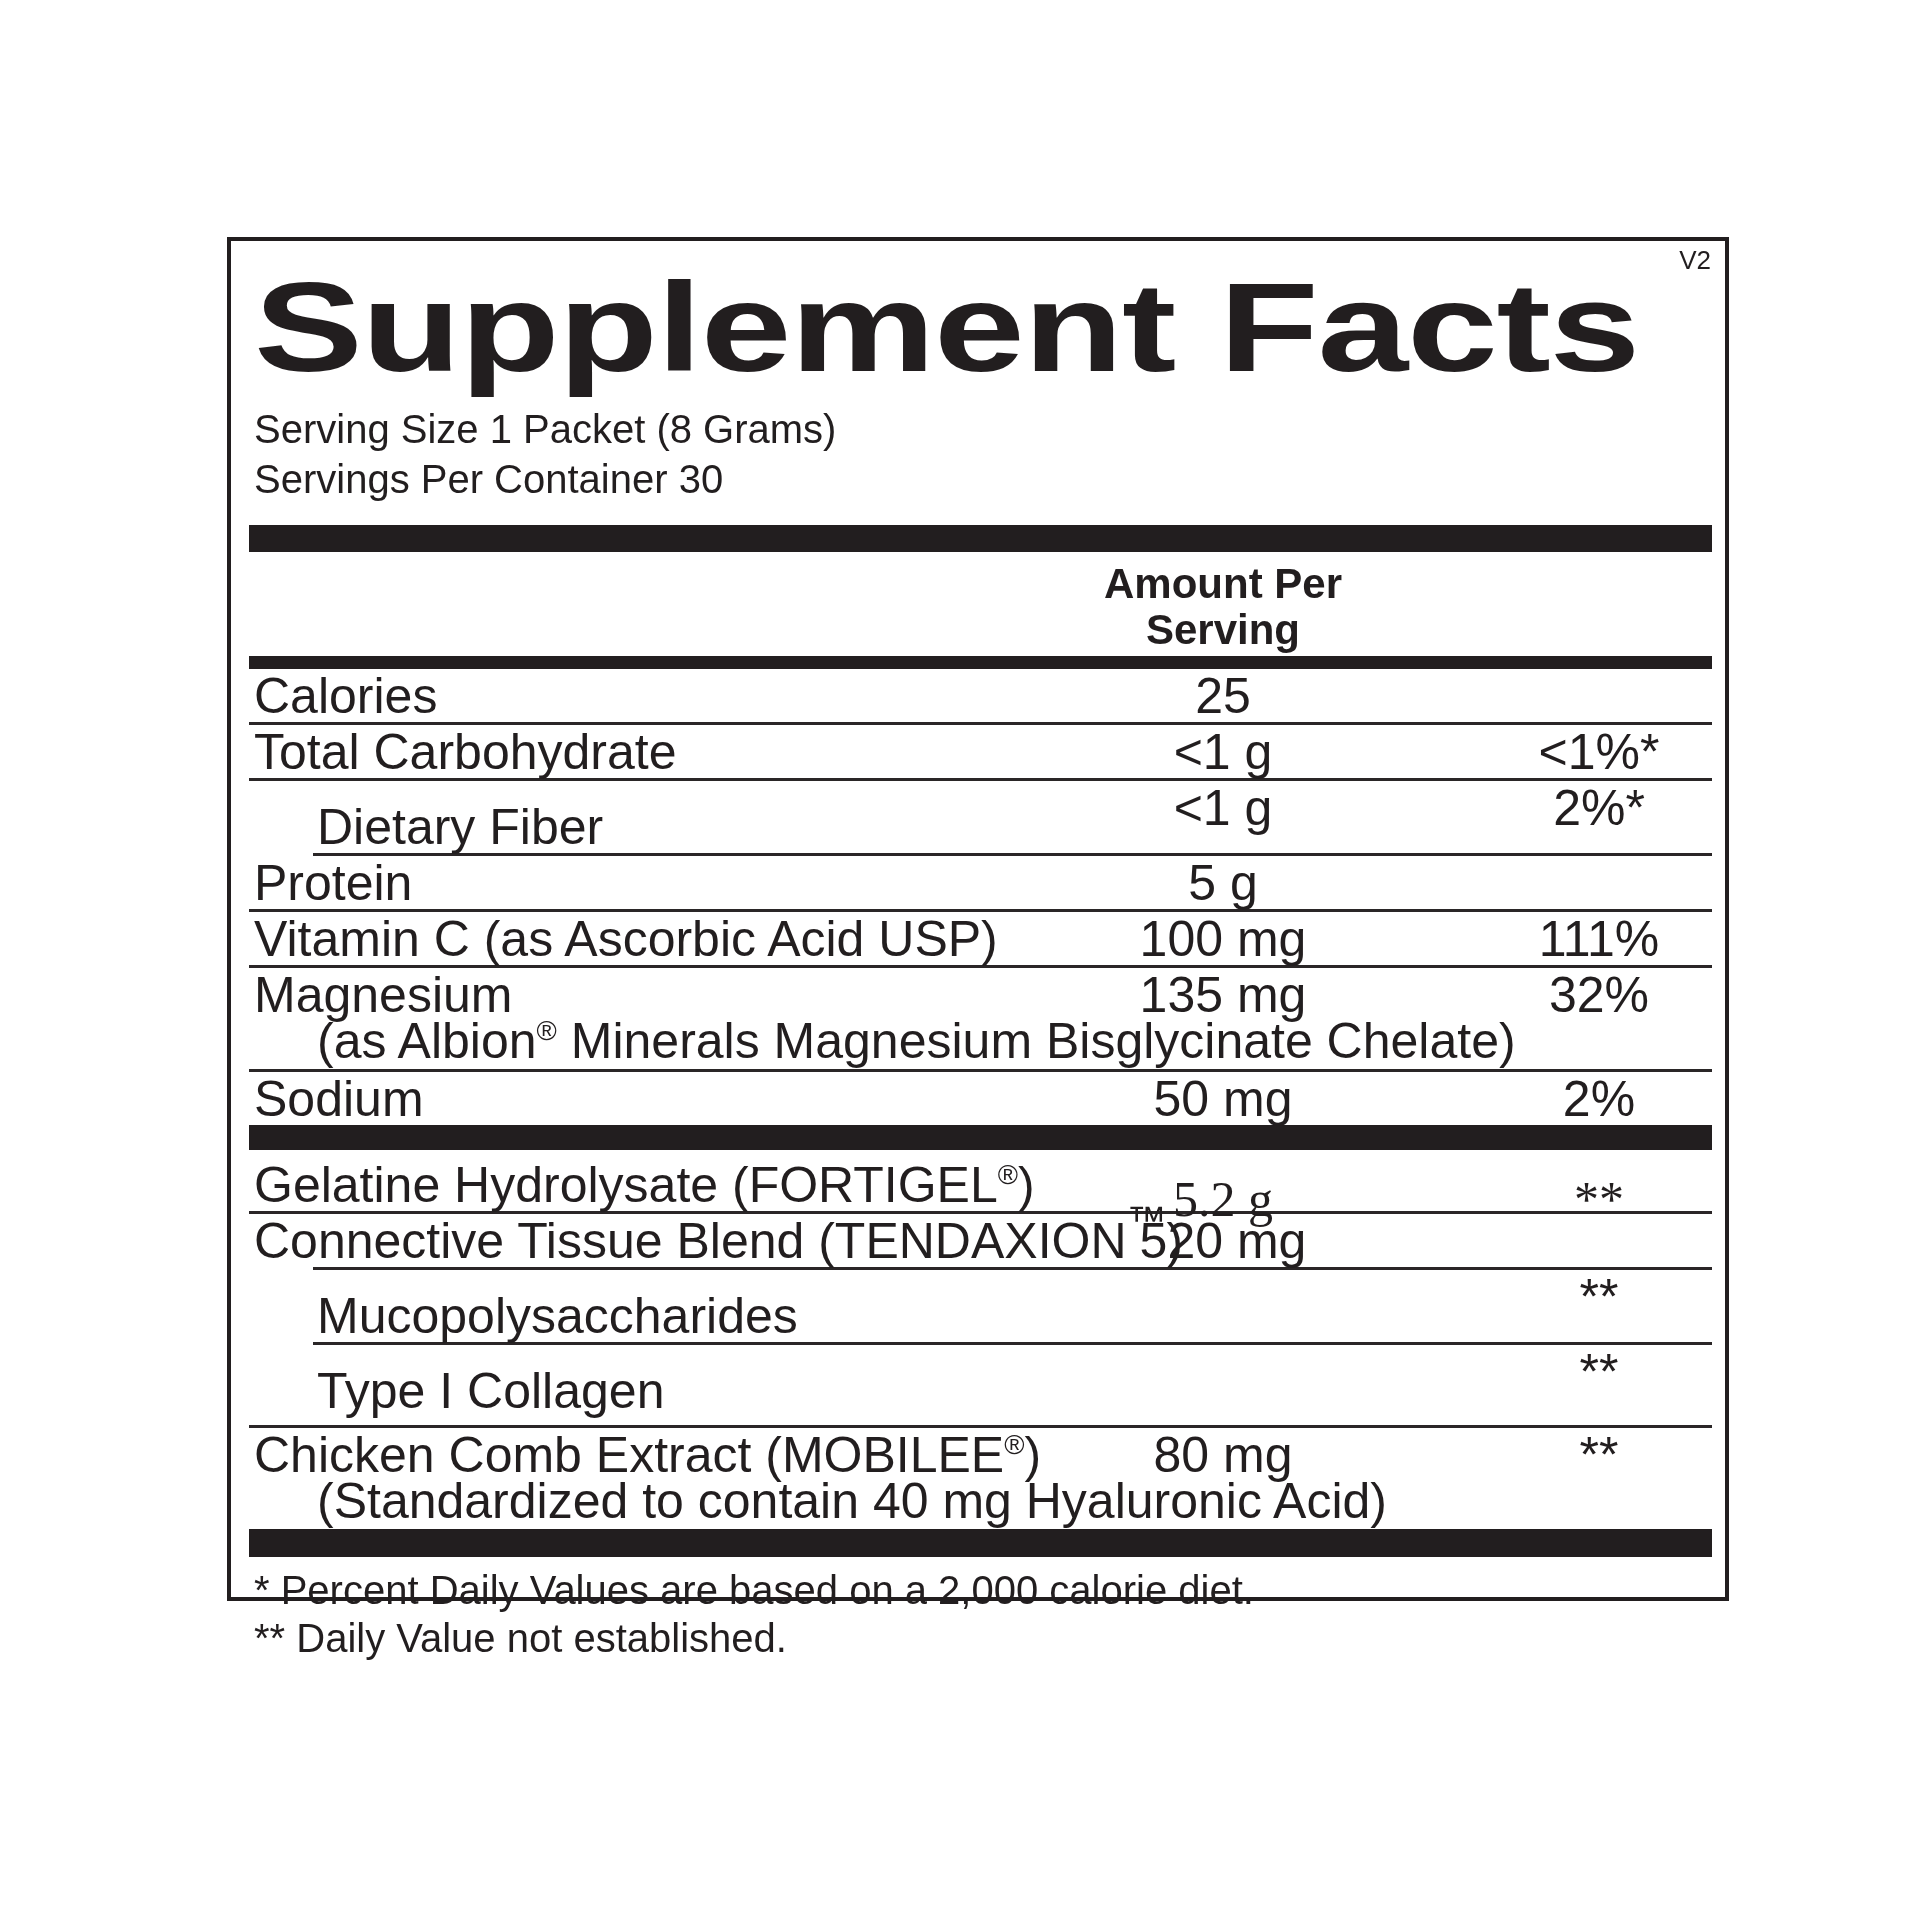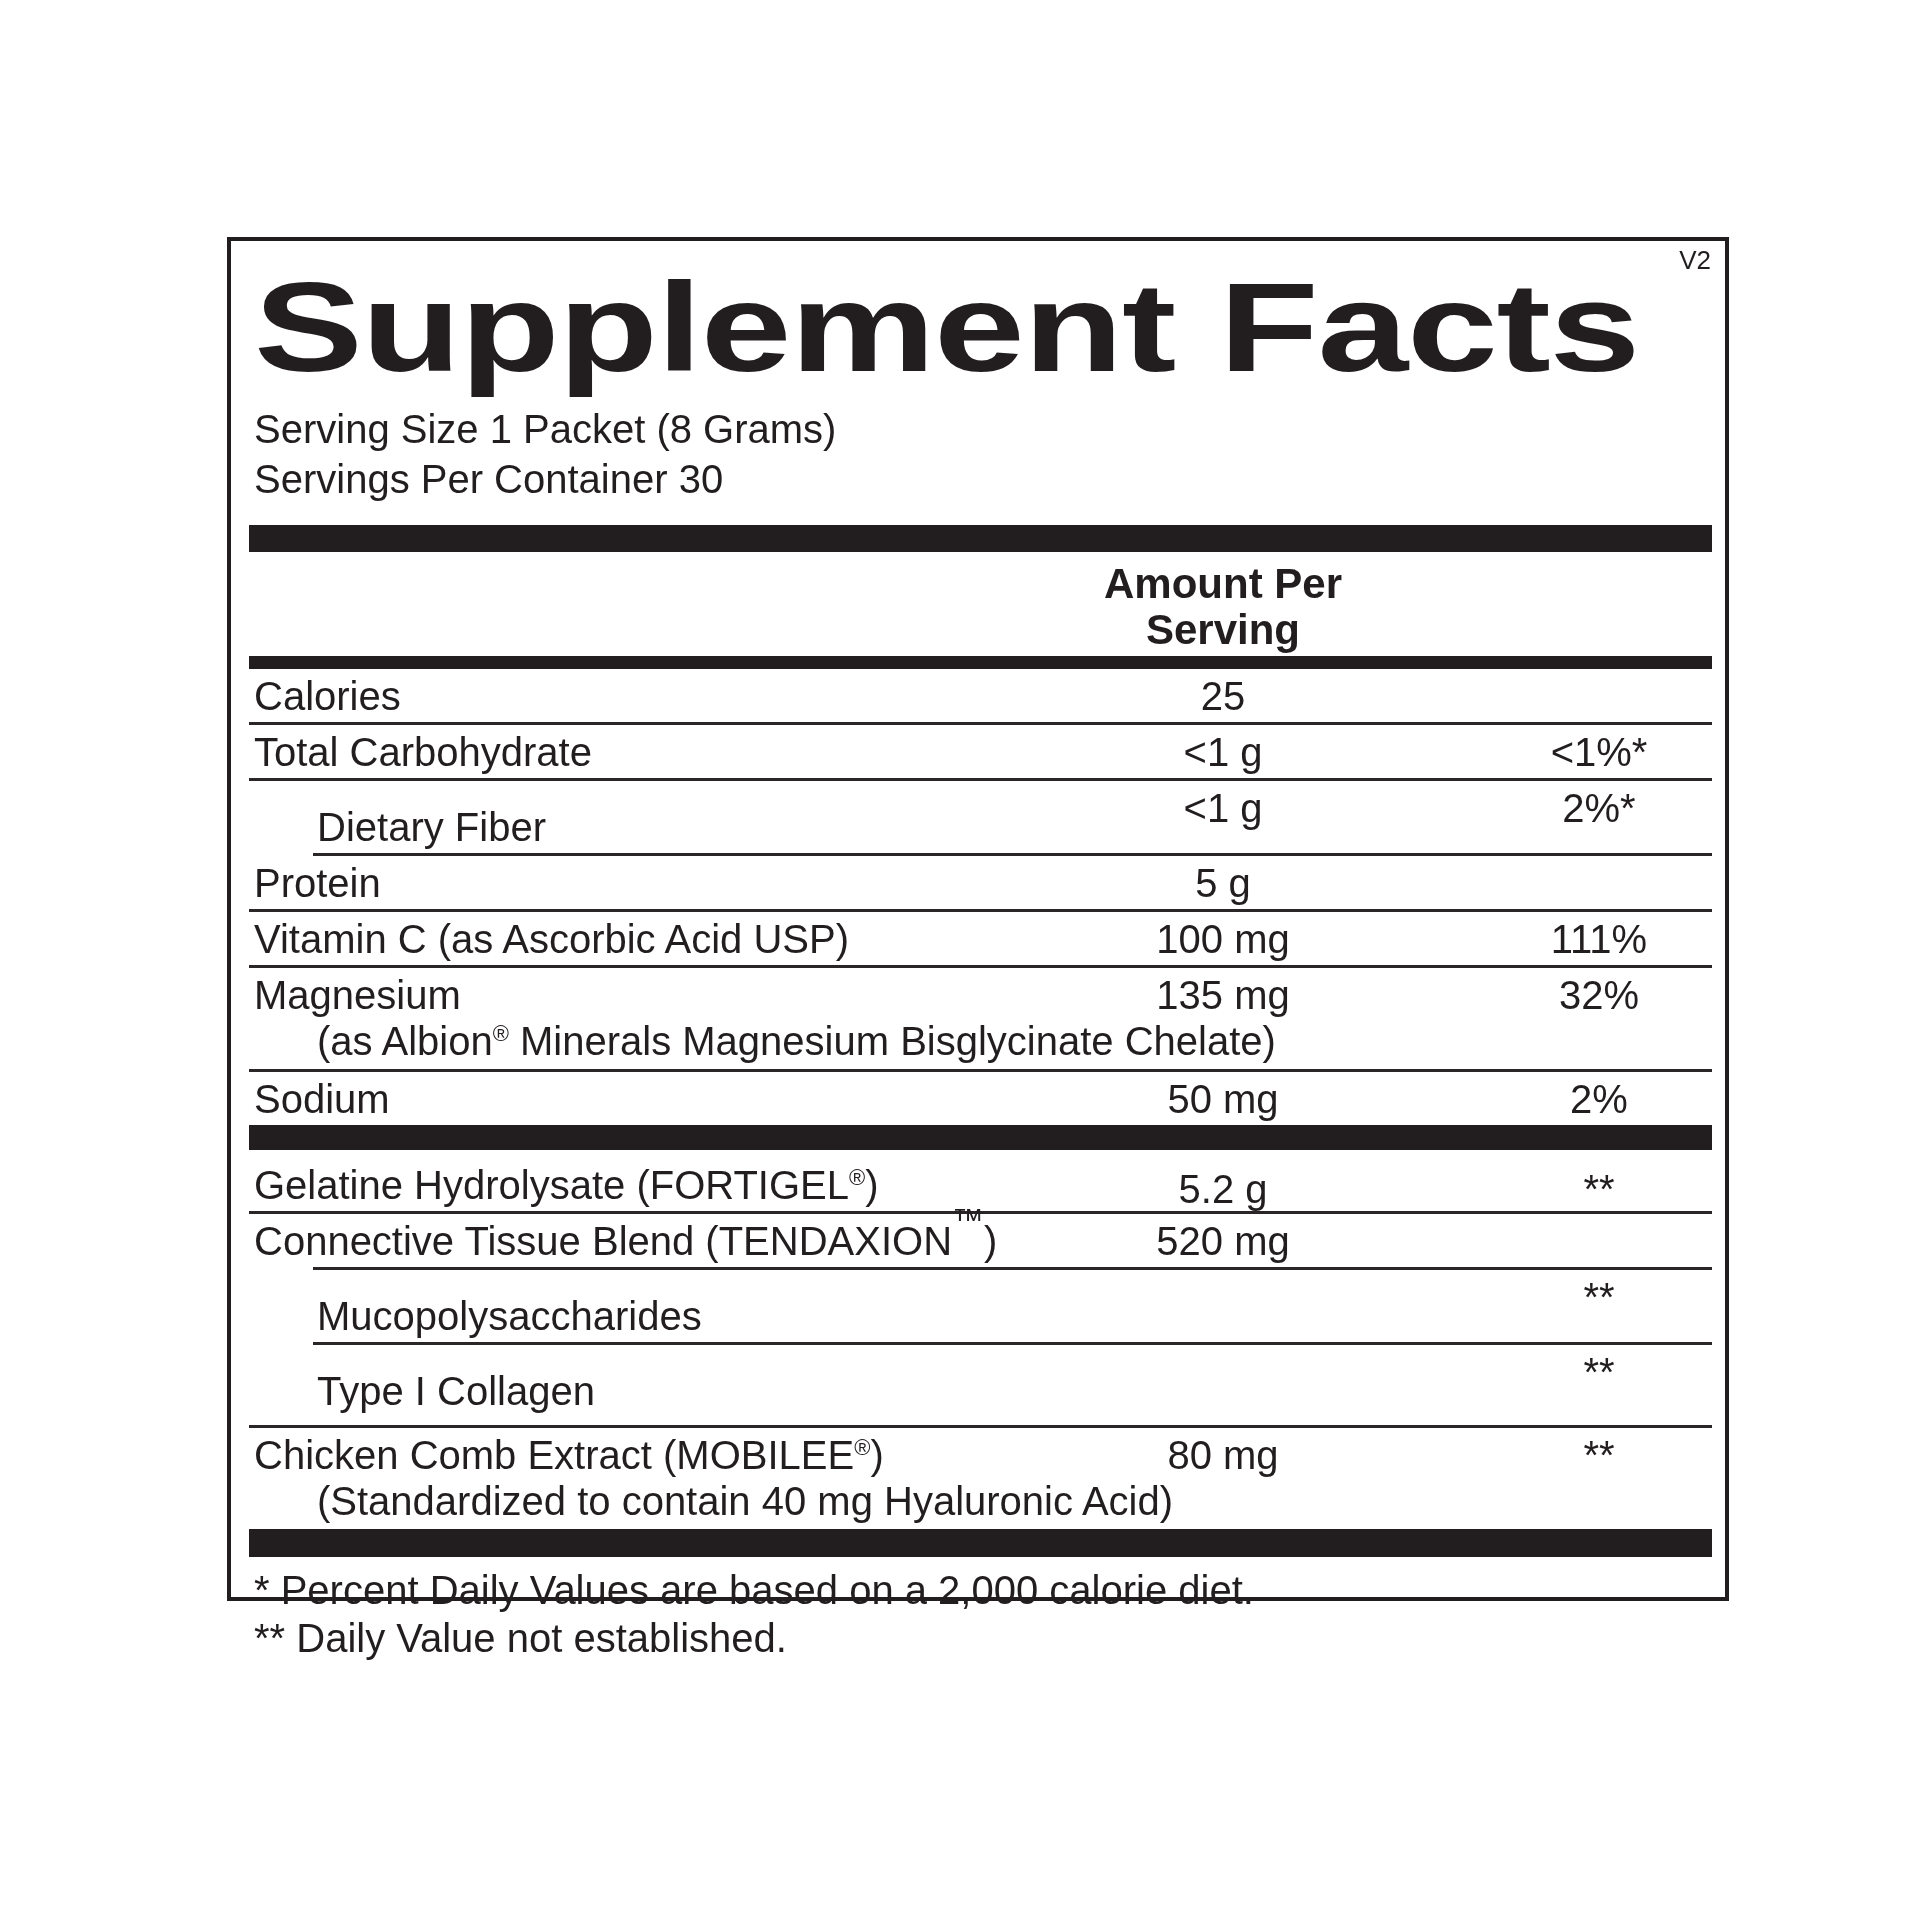--- a/index.html
+++ b/index.html
@@ -17,29 +17,29 @@
   .bar-top{height:27px;margin-top:21px;}
   .bar-mid{height:13px;}
   .bar-section{height:25px;}
   .bar-bottom{height:28px;}
   .header-row{position:relative;height:104px;}
   .col-head{position:absolute;top:9px;font-weight:bold;font-size:42px;line-height:46px;text-align:center;}
   .col-head.amount{left:776px;width:396px;}
   .col-head.dv{left:1251px;width:198px;}
   .rule{height:3px;background:#2a2627;}
   .rule-indent{margin-left:64px;}
-  .row{position:relative;font-size:40px;line-height:42px;padding:6px 0 5px 5px;}
+  .row{position:relative;font-size:50px;line-height:42px;padding:6px 0 5px 5px;}
   .row .nm{display:block;}
   .row .sub{display:block;padding-left:63px;line-height:46px;padding-top:2px;}
   .row.indent .nm{padding-left:63px;margin-top:19px;}
   .row.pad-top{padding-top:14px;}
   .row.pad-bot{padding-bottom:13px;}
   .amt{position:absolute;left:776px;top:6px;width:396px;text-align:center;}
   .dvv{position:absolute;left:1251px;top:6px;width:198px;text-align:center;}
-  .row.pad-top .amt,.row.pad-top .dvv{top:18px;}
+  .row.pad-top .amt,.row.pad-top .dvv{top:28px;font-family:Liberation Serif, serif;}
   sup{font-size:0.55em;line-height:0;}
   sup.tm{font-size:0.8em;vertical-align:top;}
   .footnote{margin:10px 0 0 5px;font-size:40px;line-height:47px;}
   .footnote.second{margin-top:1px;}
 </style>
 </head>
 <body>
 
 <div class="page">
   <div class="label-box">

